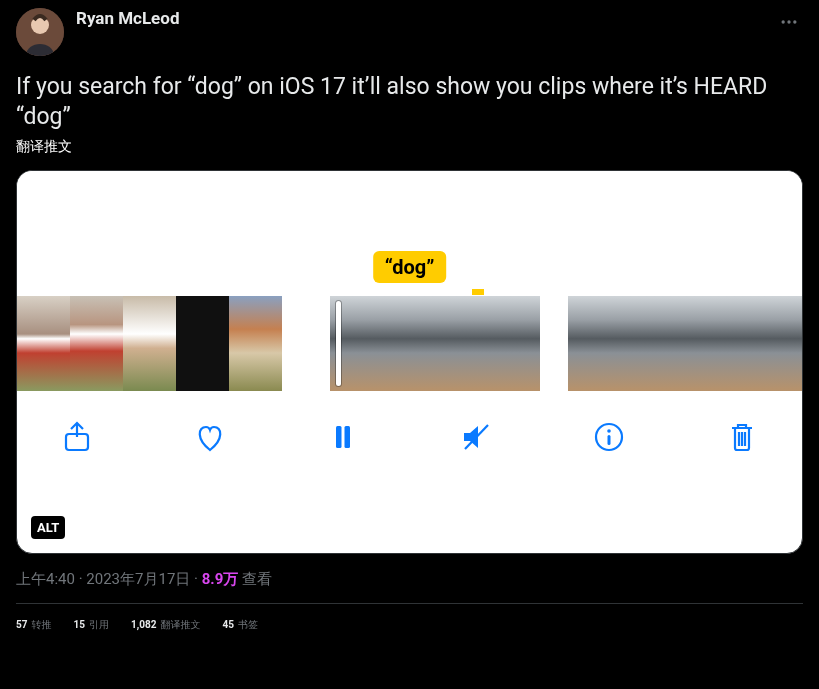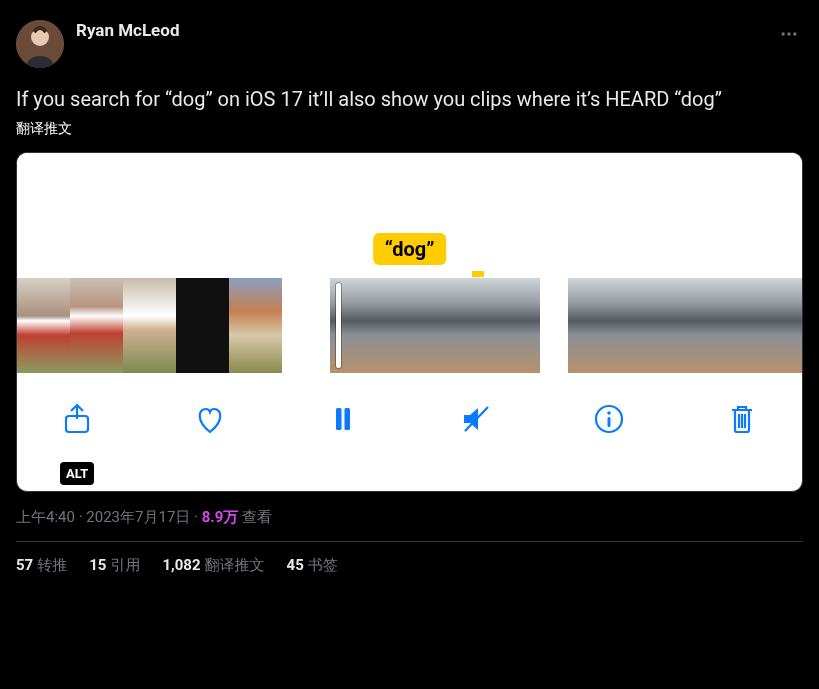--- a/index.html
+++ b/index.html
@@ -5,21 +5,21 @@
   * { box-sizing: border-box; margin: 0; padding: 0; }
   body {
     background: #000;
     font-family: -apple-system, BlinkMacSystemFont, "Segoe UI", Roboto, Helvetica, Arial, sans-serif;
     color: #e7e9ea;
     width: 819px;
     height: 689px;
     overflow: hidden;
   }
   .tweet {
-    padding: 20px 16px;
+    padding: 8px 16px;
   }
   .header {
     display: flex;
     align-items: flex-start;
   }
   .avatar {
     width: 48px;
     height: 48px;
     border-radius: 50%;
     background: #4a3530;
@@ -43,38 +43,38 @@
   }
   .more-btn {
     color: #71767b;
     font-size: 20px;
     letter-spacing: 2px;
     padding: 4px;
     cursor: pointer;
   }
   .tweet-text {
     margin-top: 16px;
-    font-size: 20px;
+    font-size: 23px;
     line-height: 30px;
     color: #e7e9ea;
     font-weight: 400;
   }
   .translate-link {
     color: #ffffff;
     font-size: 14px;
     margin-top: 6px;
     cursor: pointer;
   }
   .media-card {
     margin-top: 14px;
     background: #fff;
-    border-radius: 11px;
+    border-radius: 16px;
     overflow: hidden;
     position: relative;
-    height: 340px;
+    height: 384px;
     border: 1px solid #2f3336;
   }
   .media-top {
     height: 125px;
     background: #fff;
     position: relative;
   }
   .dog-label {
     position: absolute;
     left: 50%;
@@ -147,46 +147,45 @@
     align-items: center;
     justify-content: center;
     cursor: pointer;
   }
   .tb-btn svg { width: 36px; height: 36px; }
   .stroke-blue { stroke: #0a7aff; fill: none; stroke-width: 2.2; }
   .fill-blue { fill: #0a7aff; }
   .alt-badge {
     position: absolute;
     left: 14px;
-    bottom: 6px;
+    bottom: 14px;
     background: #000;
     color: #fff;
     font-size: 13px;
     font-weight: 700;
     padding: 4px 6px;
     border-radius: 4px;
     cursor: pointer;
-    margin-left: 29px;
   }
   .meta-row {
     margin-top: 16px;
     font-size: 15px;
     color: #71767b;
   }
   .meta-row .views-count { color: #d946ef; font-weight: 700; }
   .divider {
     height: 1px;
     background: #2f3336;
     margin-top: 14px;
   }
   .stats-row {
     display: flex;
     gap: 22px;
     padding-top: 14px;
-    font-size: 15px;
+    font-size: 10px;
     color: #71767b;
   }
   .stat .count { color: #e7e9ea; font-weight: 700; margin-right: 4px; }
   .stat { cursor: pointer; }
 </style>
 </head>
 <body>
 
 <div class="tweet">
 

